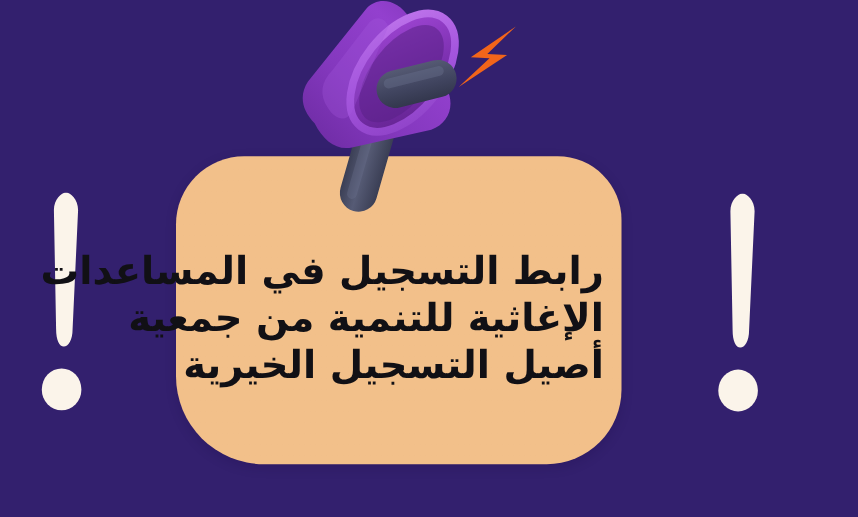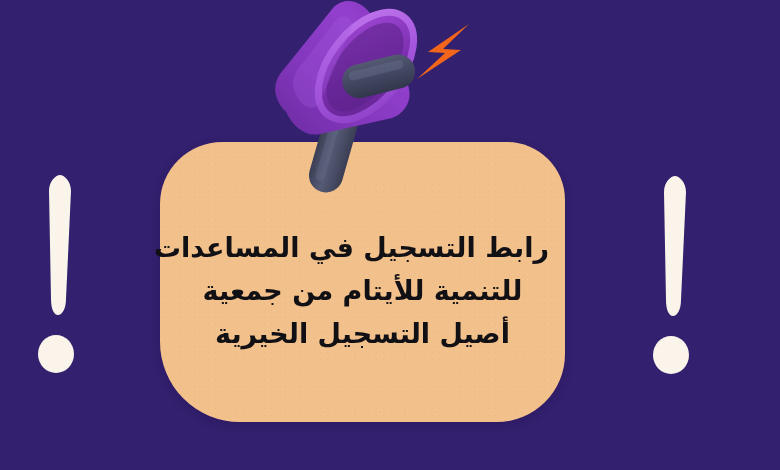--- a/index.html
+++ b/index.html
@@ -59,21 +59,21 @@
   #card-text {
     position: absolute;
     left: 0;
     right: 0;
     top: 84px;
     text-align: center;
     direction: rtl;
     color: #111015;
     font-family: "DejaVu Sans", "Liberation Sans", sans-serif;
     font-weight: bold;
-    font-size: 27px;
+    font-size: 35px;
     line-height: 43px;
     letter-spacing: 0px;
     padding: 0 16px;
     box-sizing: border-box;
     z-index: 2;
   }
   #card-text .line { display: block; white-space: nowrap; }
 
   
   #megaphone {
@@ -118,21 +118,21 @@
                L36 124
                C36 134 32 140 28 140
                C24 140 21 134 21 124 Z" fill="#FBF4EA"></path>
       <ellipse cx="26" cy="179" rx="18" ry="19" fill="#FBF4EA"></ellipse>
     </svg>
   </div>
 
   <div id="card">
     <div id="card-text">
       <span class="line">رابط التسجيل في المساعدات</span>
-      <span class="line">للتنمية للأيتام من جمعية</span>
+      <span class="line">الإغاثية للتنمية من جمعية</span>
       <span class="line">أصيل التسجيل الخيرية</span>
     </div>
   </div>
 
   <div id="megaphone">
     <svg width="230" height="210" viewBox="0 0 230 210">
       <defs>
         <linearGradient id="coneBody" x1="0" y1="1" x2="1" y2="0">
           <stop offset="0%" stop-color="#6B2AA0"></stop>
           <stop offset="38%" stop-color="#8438BE"></stop>

